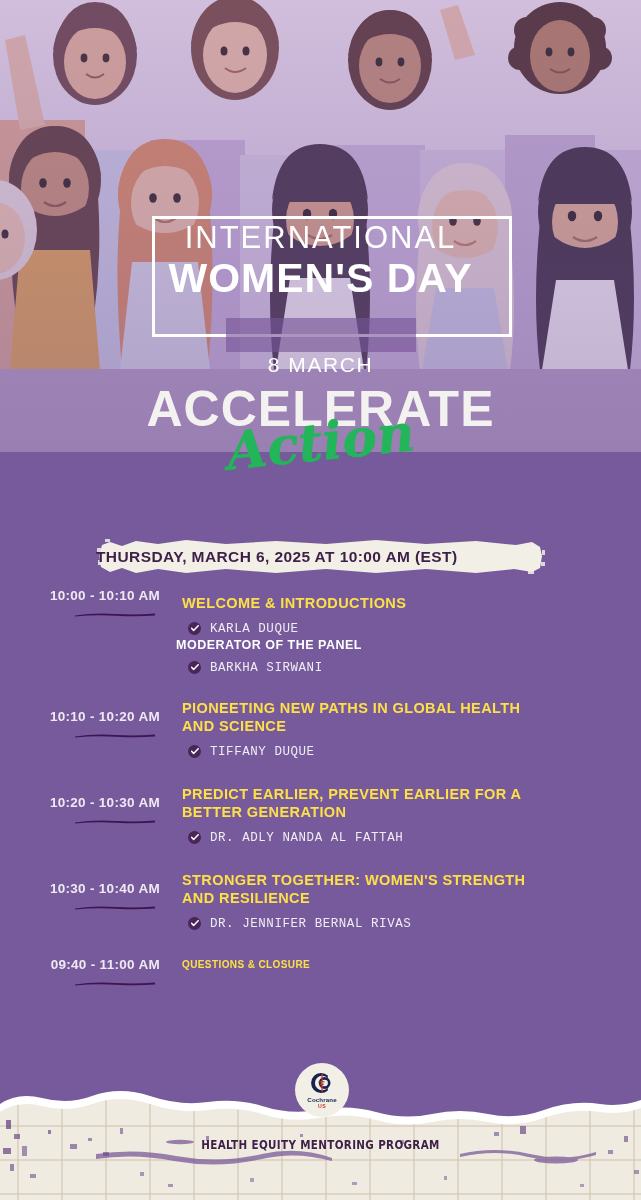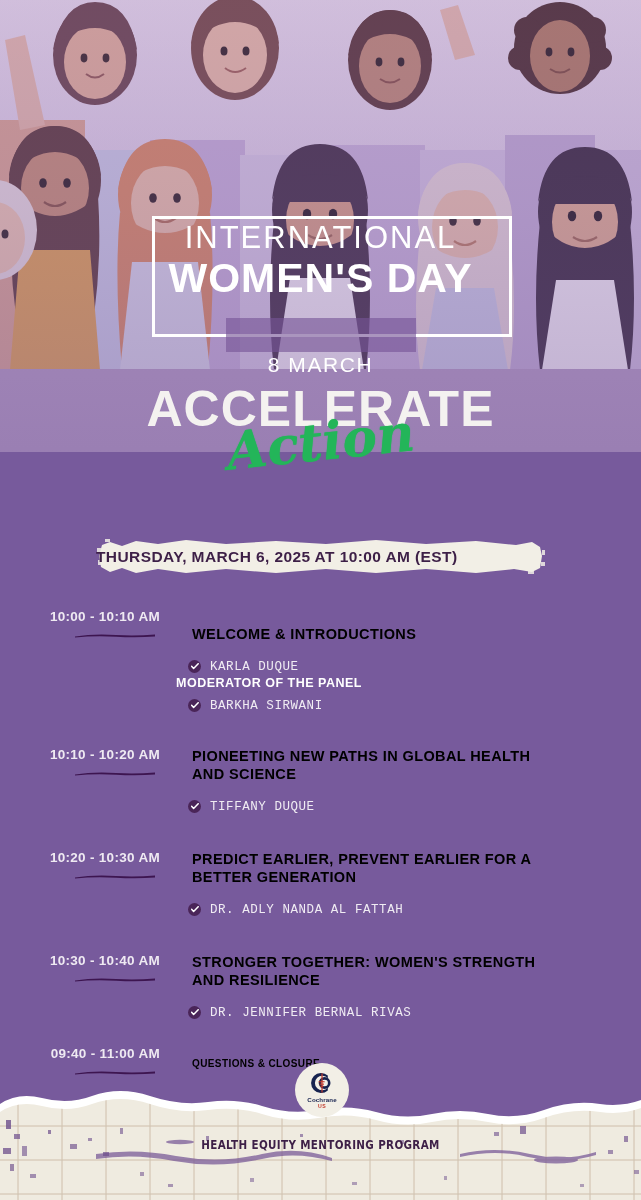--- a/index.html
+++ b/index.html
@@ -143,21 +143,21 @@
     font-weight: 800;
     letter-spacing: 0.4px;
     color: #3d1f47;
     z-index: 2;
   }
 
   
   .agenda {
     position: absolute;
     left: 0;
-    top: 609px;
+    top: 588px;
     width: 592px;
   }
   .row {
     position: relative;
     display: flex;
     align-items: flex-start;
   }
   .time-col {
     width: 160px;
     min-width: 160px;
@@ -185,23 +185,23 @@
   .body-col {
     flex: 1;
     padding-left: 16px;
     padding-right: 30px;
     box-sizing: border-box;
   }
   .sess-title {
     font-size: 14.5px;
     font-weight: 800;
     letter-spacing: 0.4px;
-    color: #000000;
+    color: #fde047;
     line-height: 1.28;
-    margin: 16px;
+    margin: 6px;
   }
   .sub-label {
     font-size: 12.5px;
     font-weight: 800;
     letter-spacing: 0.5px;
     color: #ffffff;
     margin: 2px 0 0 0;
   }
   .speaker {
     display: flex;

